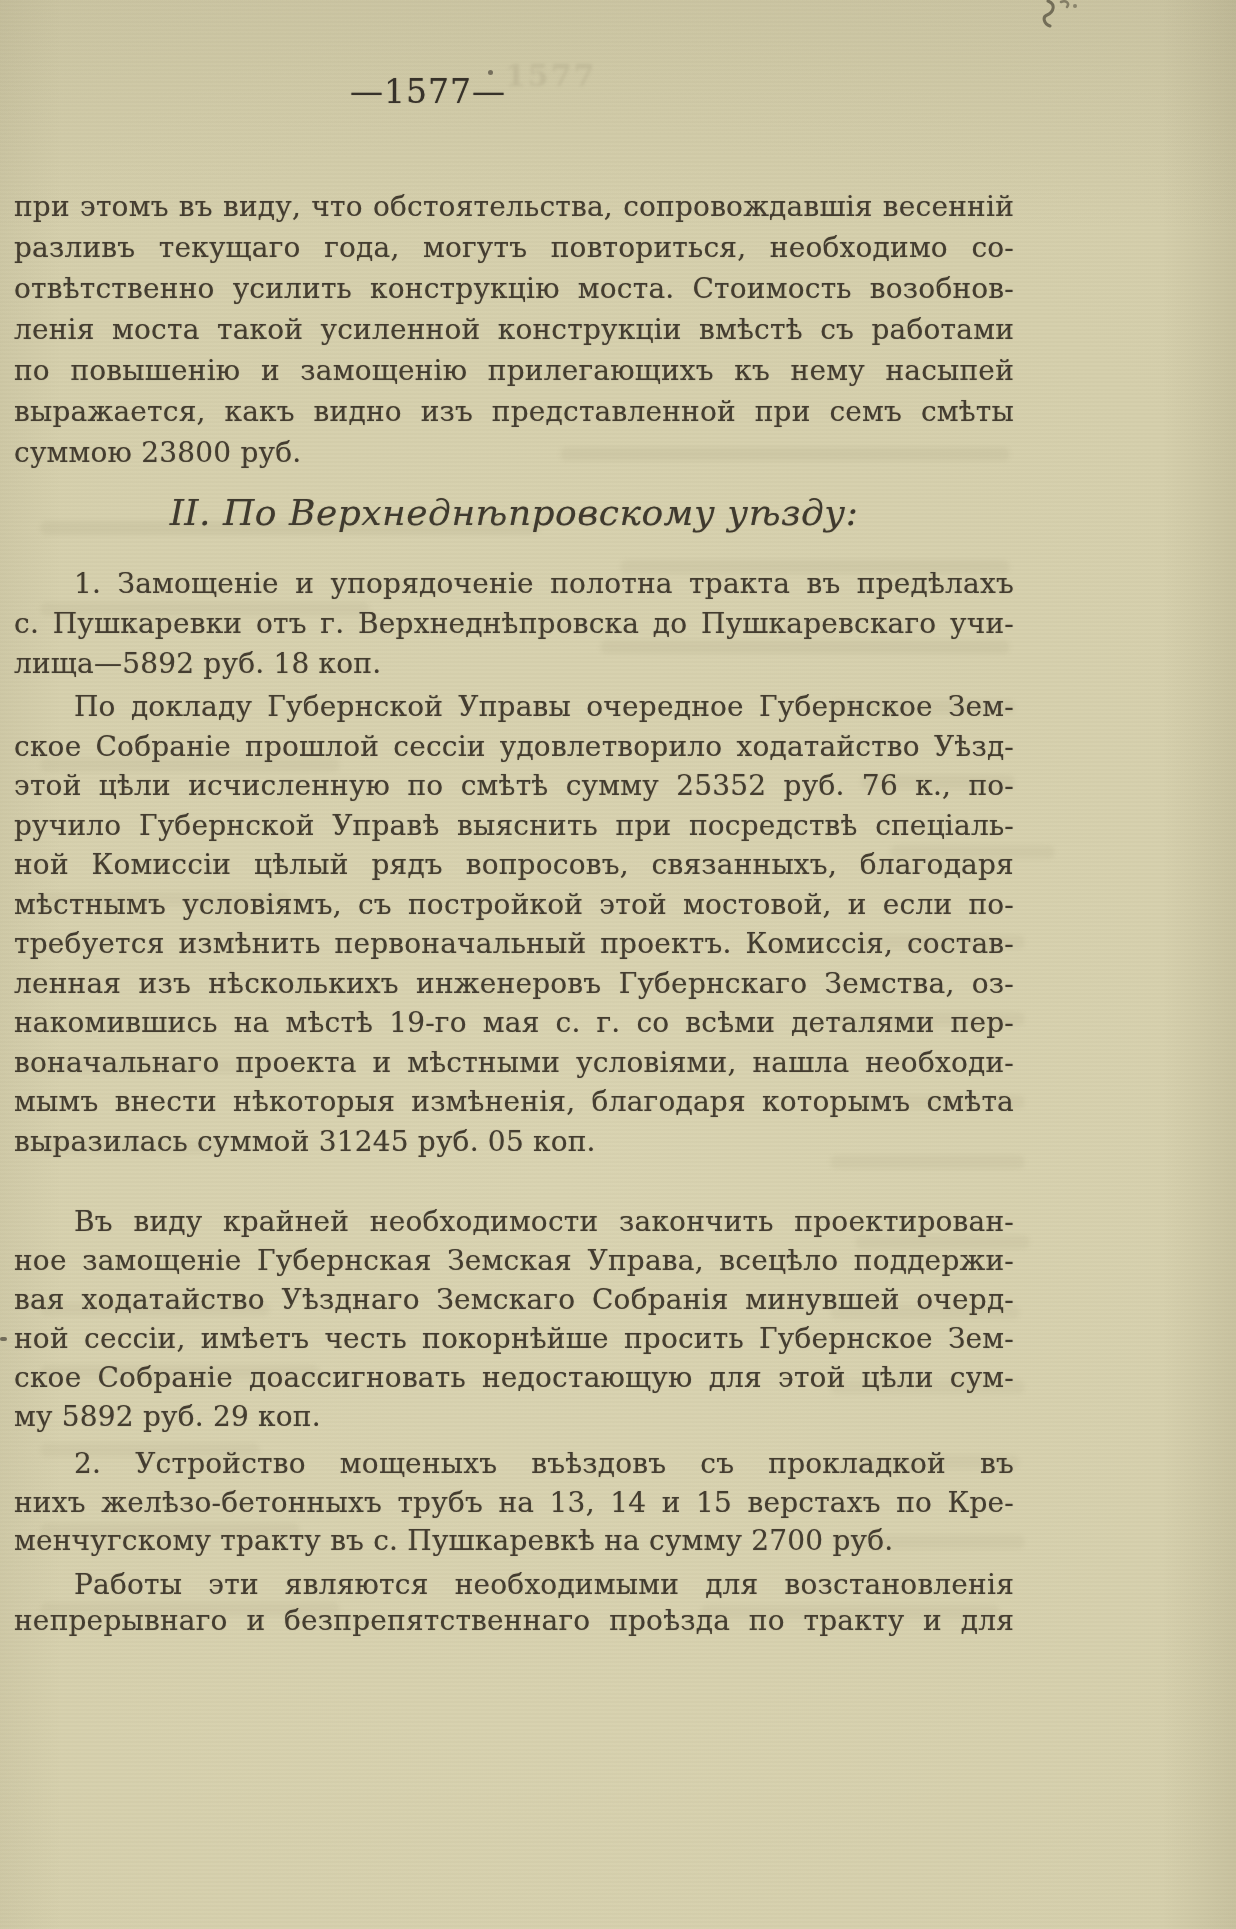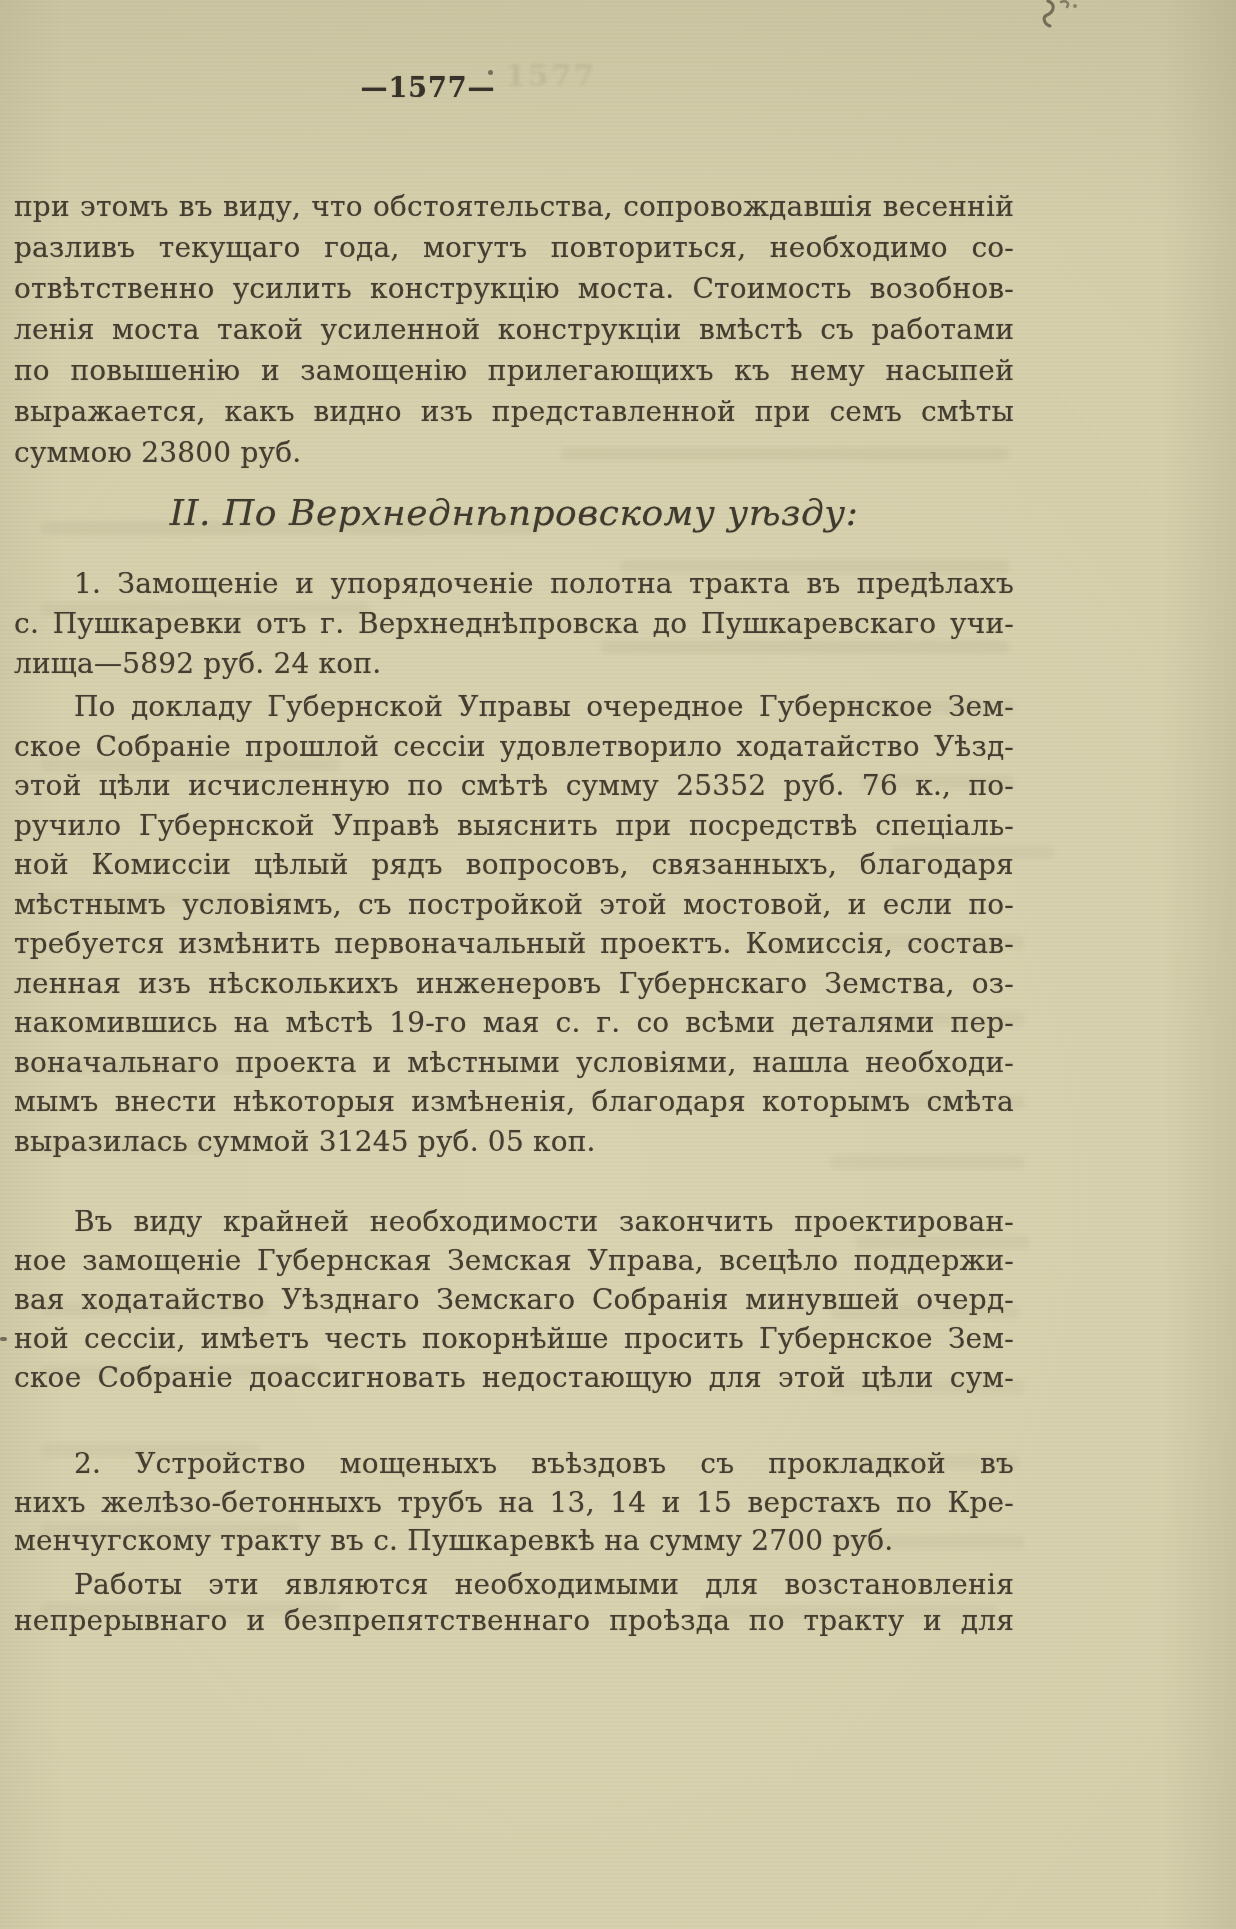--- a/index.html
+++ b/index.html
@@ -15,21 +15,21 @@
   #page::before{
     content:"";position:absolute;inset:0;pointer-events:none;
     background:
       linear-gradient(to bottom, rgba(118,110,80,0.10), rgba(118,110,80,0) 12%),
       linear-gradient(to left, rgba(118,110,80,0.14), rgba(118,110,80,0) 6%),
       linear-gradient(to right, rgba(118,110,80,0.08), rgba(118,110,80,0) 5%),
       repeating-linear-gradient(0deg, rgba(255,255,255,0.015) 0 2px, rgba(0,0,0,0.015) 2px 4px);
   }
   .pagenum{
     position:absolute;left:428px;top:72px;transform:translateX(-50%);
-    font-size:27px;font-weight:bold;letter-spacing:1px;color:#37322a;
+    font-size:33px;font-weight:normal;letter-spacing:1px;color:#37322a;
     text-shadow:0 0 1px rgba(55,50,42,.55);
     white-space:nowrap;
     text-align:center;
   }
   .ghostnum{
     position:absolute;left:505px;top:58px;
     font-size:30px;font-weight:bold;letter-spacing:2px;
     color:#b5ae8e;opacity:.5;filter:blur(1.6px);
     white-space:nowrap;pointer-events:none;
   }
@@ -116,21 +116,21 @@
         <div class="tline just">отвѣтственно усилить конструкцію моста. Стоимость возобнов-</div>
         <div class="tline just">ленія моста такой усиленной конструкціи вмѣстѣ съ работами</div>
         <div class="tline just">по повышенію и замощенію прилегающихъ къ нему насыпей</div>
         <div class="tline just">выражается, какъ видно изъ представленной при семъ смѣты</div>
         <div class="tline">суммою 23800 руб.</div>
       </div>
       <div class="block heading" style="top: 487px; line-height: 36px;">II. По Верхнеднѣпровскому уѣзду:</div>
       <div class="block" style="top: 556px; line-height: 40px;">
         <div class="tline just ind">1. Замощеніе и упорядоченіе полотна тракта въ предѣлахъ</div>
         <div class="tline just">с. Пушкаревки отъ г. Верхнеднѣпровска до Пушкаревскаго учи-</div>
-        <div class="tline">лища—5892 руб. 24 коп.</div>
+        <div class="tline">лища—5892 руб. 18 коп.</div>
       </div>
       <div class="block" style="top: 679px; line-height: 39.5px;">
         <div class="tline just ind">По докладу Губернской Управы очередное Губернское Зем-</div>
         <div class="tline just">ское Собраніе прошлой сессіи удовлетворило ходатайство Уѣзд-</div>
         <div class="tline just">этой цѣли исчисленную по смѣтѣ сумму 25352 руб. 76 к., по-</div>
         <div class="tline just">ручило Губернской Управѣ выяснить при посредствѣ спеціаль-</div>
         <div class="tline just">ной Комиссіи цѣлый рядъ вопросовъ, связанныхъ, благодаря</div>
         <div class="tline just">мѣстнымъ условіямъ, съ постройкой этой мостовой, и если по-</div>
         <div class="tline just">требуется измѣнить первоначальный проектъ. Комиссія, состав-</div>
         <div class="tline just">ленная изъ нѣсколькихъ инженеровъ Губернскаго Земства, оз-</div>
@@ -138,20 +138,21 @@
         <div class="tline just">воначальнаго проекта и мѣстными условіями, нашла необходи-</div>
         <div class="tline just">мымъ внести нѣкоторыя измѣненія, благодаря которымъ смѣта</div>
         <div class="tline">выразилась суммой 31245 руб. 05 коп.</div>
       </div>
       <div class="block" style="top: 1194px; line-height: 39px;">
         <div class="tline just ind">Въ виду крайней необходимости закончить проектирован-</div>
         <div class="tline just">ное замощеніе Губернская Земская Управа, всецѣло поддержи-</div>
         <div class="tline just">вая ходатайство Уѣзднаго Земскаго Собранія минувшей очерд-</div>
         <div class="tline just">ной сессіи, имѣетъ честь покорнѣйше просить Губернское Зем-</div>
         <div class="tline just">ское Собраніе доассигновать недостающую для этой цѣли сум-</div>
+        <div class="tline">му 5892 руб. 29 коп.</div>
       </div>
       <div class="block" style="top: 1437px; line-height: 38.5px;">
         <div class="tline just ind">2. Устройство мощеныхъ въѣздовъ съ прокладкой въ</div>
         <div class="tline just">нихъ желѣзо-бетонныхъ трубъ на 13, 14 и 15 верстахъ по Кре-</div>
         <div class="tline">менчугскому тракту въ с. Пушкаревкѣ на сумму 2700 руб.</div>
       </div>
       <div class="block" style="top: 1559px; line-height: 36px;">
         <div class="tline just ind">Работы эти являются необходимыми для возстановленія</div>
         <div class="tline just">непрерывнаго и безпрепятственнаго проѣзда по тракту и для</div>
       </div>

